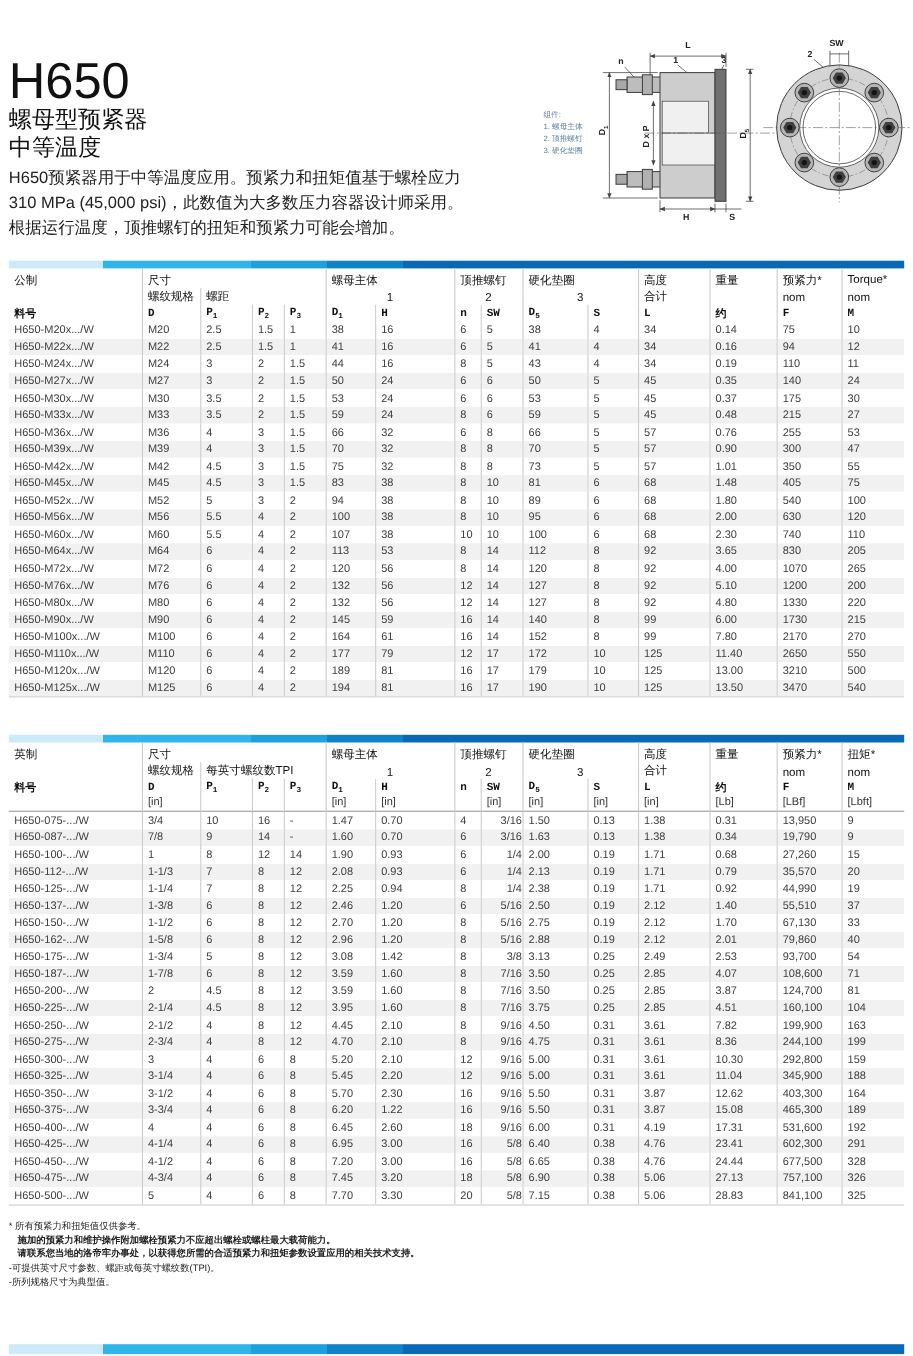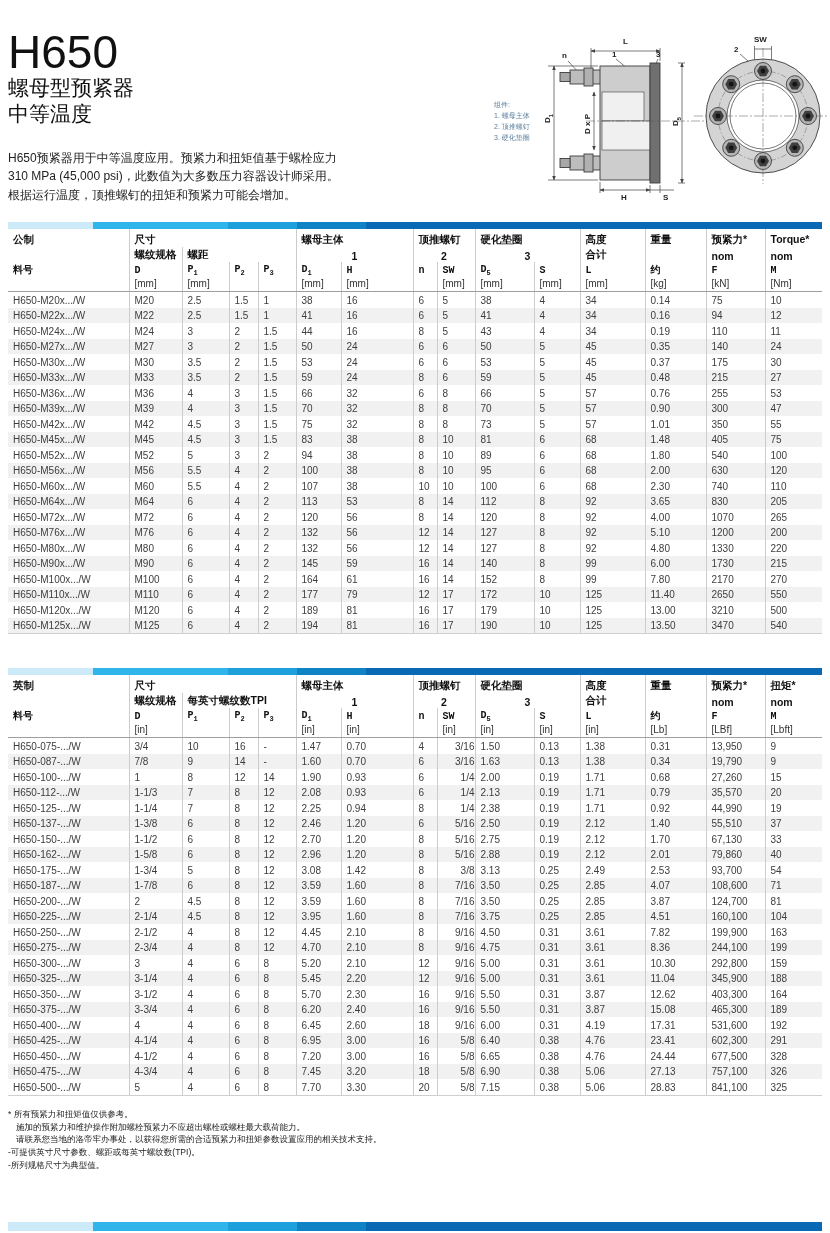--- a/index.html
+++ b/index.html
@@ -3,24 +3,24 @@
 <meta charset="utf-8">
 <style>
   html,body{margin:0;padding:0;}
   body{
     width:830px;height:1233px;position:relative;overflow:hidden;
     background:#fff;color:#1a1a1a;
     font-family:"Liberation Sans","DejaVu Sans",sans-serif;
   }
   .content{margin:0 8px;position:relative;}
   
-  .title-block{padding-top:29px;}
+  .title-block{padding-top:50px;}
   .h1{font-size:46px;font-weight:400;line-height:1.0;margin:0;color:#111;}
   .h2{font-size:21px;font-weight:400;line-height:1.25;margin:0;color:#111;}
-  .desc{margin-top:21px;font-size:12px;line-height:1.55;color:#222;}
+  .desc{margin-top:1px;font-size:15px;line-height:1.55;color:#222;}
   
   .diagram{position:absolute;left:488px;top:30px;width:342px;height:176px;}
   .legend{position:absolute;left:6px;top:70px;font-size:7px;line-height:1.55;color:#5b7f9e;}
   svg text{font-family:"Liberation Sans","DejaVu Sans",sans-serif;}
   
   .gbar{height:7px;
     background:linear-gradient(to right,
       #cdeaf8 0,#cdeaf8 10.5%,
       #2fb5ea 10.5%,#2fb5ea 27%,
       #1ea0dc 27%,#1ea0dc 35.5%,
@@ -31,35 +31,35 @@
   .bottom-bar{position:absolute;left:8px;right:8px;bottom:2px;height:9px;
     background:linear-gradient(to right,
       #cdeaf8 0,#cdeaf8 10.5%,
       #2fb5ea 10.5%,#2fb5ea 27%,
       #1ea0dc 27%,#1ea0dc 35.5%,
       #0f83c6 35.5%,#0f83c6 44%,
       #0a69b4 44%,#0a69b4 100%);}
   
   table.spec{border-collapse:collapse;table-layout:fixed;width:814px;font-size:10px;}
   table.spec td,table.spec th{overflow:hidden;white-space:nowrap;}
-  table.spec th{font-weight:bold;text-align:left;color:#111;margin-left:37px;}
+  table.spec th{font-weight:normal;text-align:left;color:#111;margin-left:37px;}
   tr.h-a th{font-size:10.5px;padding:4px 0 0 5px;height:14px;vertical-align:top;}
   tr.h-b th{font-size:10.5px;padding:0 0 0 5px;height:15px;vertical-align:bottom;}
   tr.h-b th.num{text-align:center;padding-left:0;}
   tr.symrow td{font-weight:bold;padding:1px 0 0 5px;height:13px;color:#111;font-family:Liberation Mono, monospace;}
   tr.symrow sub{font-size:7px;}
   tr.unitrow td{font-weight:400;padding:0 0 2px 5px;height:12px;color:#333;border-bottom:1px solid #9e9e9e;}
   tbody.rows td{height:15.5px;padding:0 0 0 5px;color:#3d3d3d;}
   tbody.rows td.ctr{text-align:right;padding-left:0;}
   tbody.rows tr:nth-child(even){background:#f1f1f1;}
   tbody.rows tr:last-child td{border-bottom:1px solid #cfcfcf;}
   table.spec td:not(:first-child),table.spec th:not(:first-child){border-left:1px solid #cccccc;}
   
   .footnotes{margin-top:12px;font-size:8.5px;line-height:1.5;color:#222;}
-  .footnotes .indent{padding-left:8px;}
+  .footnotes .indent{padding-left:8px;font-weight:bold;}
 </style>
 </head>
 <body>
 
 <div class="content">
 
   <div class="title-block">
     <h1 class="h1">H650</h1>
     <div class="h2">螺母型预紧器</div>
     <div class="h2">中等温度</div>
@@ -123,37 +123,20 @@
           <td><span>H</span></td>
           <td><span>n</span></td>
           <td><span>SW</span></td>
           <td><span>D</span><sub>5</sub></td>
           <td><span>S</span></td>
           <td><span>L</span></td>
           <td><span>约</span></td>
           <td><span>F</span></td>
           <td><span>M</span></td>
         </tr>
-      <tr class="unitrow">
-          <td></td>
-          <td>[mm]</td>
-          <td>[mm]</td>
-          <td></td>
-          <td></td>
-          <td>[mm]</td>
-          <td>[mm]</td>
-          <td></td>
-          <td>[mm]</td>
-          <td>[mm]</td>
-          <td>[mm]</td>
-          <td>[mm]</td>
-          <td>[kg]</td>
-          <td>[kN]</td>
-          <td>[Nm]</td>
-        </tr>
     </thead>
     <tbody class="rows">
         <tr>
           <td>H650-M20x.../W</td>
           <td>M20</td>
           <td>2.5</td>
           <td>1.5</td>
           <td>1</td>
           <td>38</td>
           <td>16</td>
@@ -894,21 +877,21 @@
           <td>403,300</td>
           <td>164</td>
         </tr>
         <tr>
           <td>H650-375-.../W</td>
           <td>3-3/4</td>
           <td>4</td>
           <td>6</td>
           <td>8</td>
           <td>6.20</td>
-          <td>2.40</td>
+          <td>1.22</td>
           <td>16</td>
           <td class="ctr">9/16</td>
           <td>5.50</td>
           <td>0.31</td>
           <td>3.87</td>
           <td>15.08</td>
           <td>465,300</td>
           <td>189</td>
         </tr>
         <tr>

